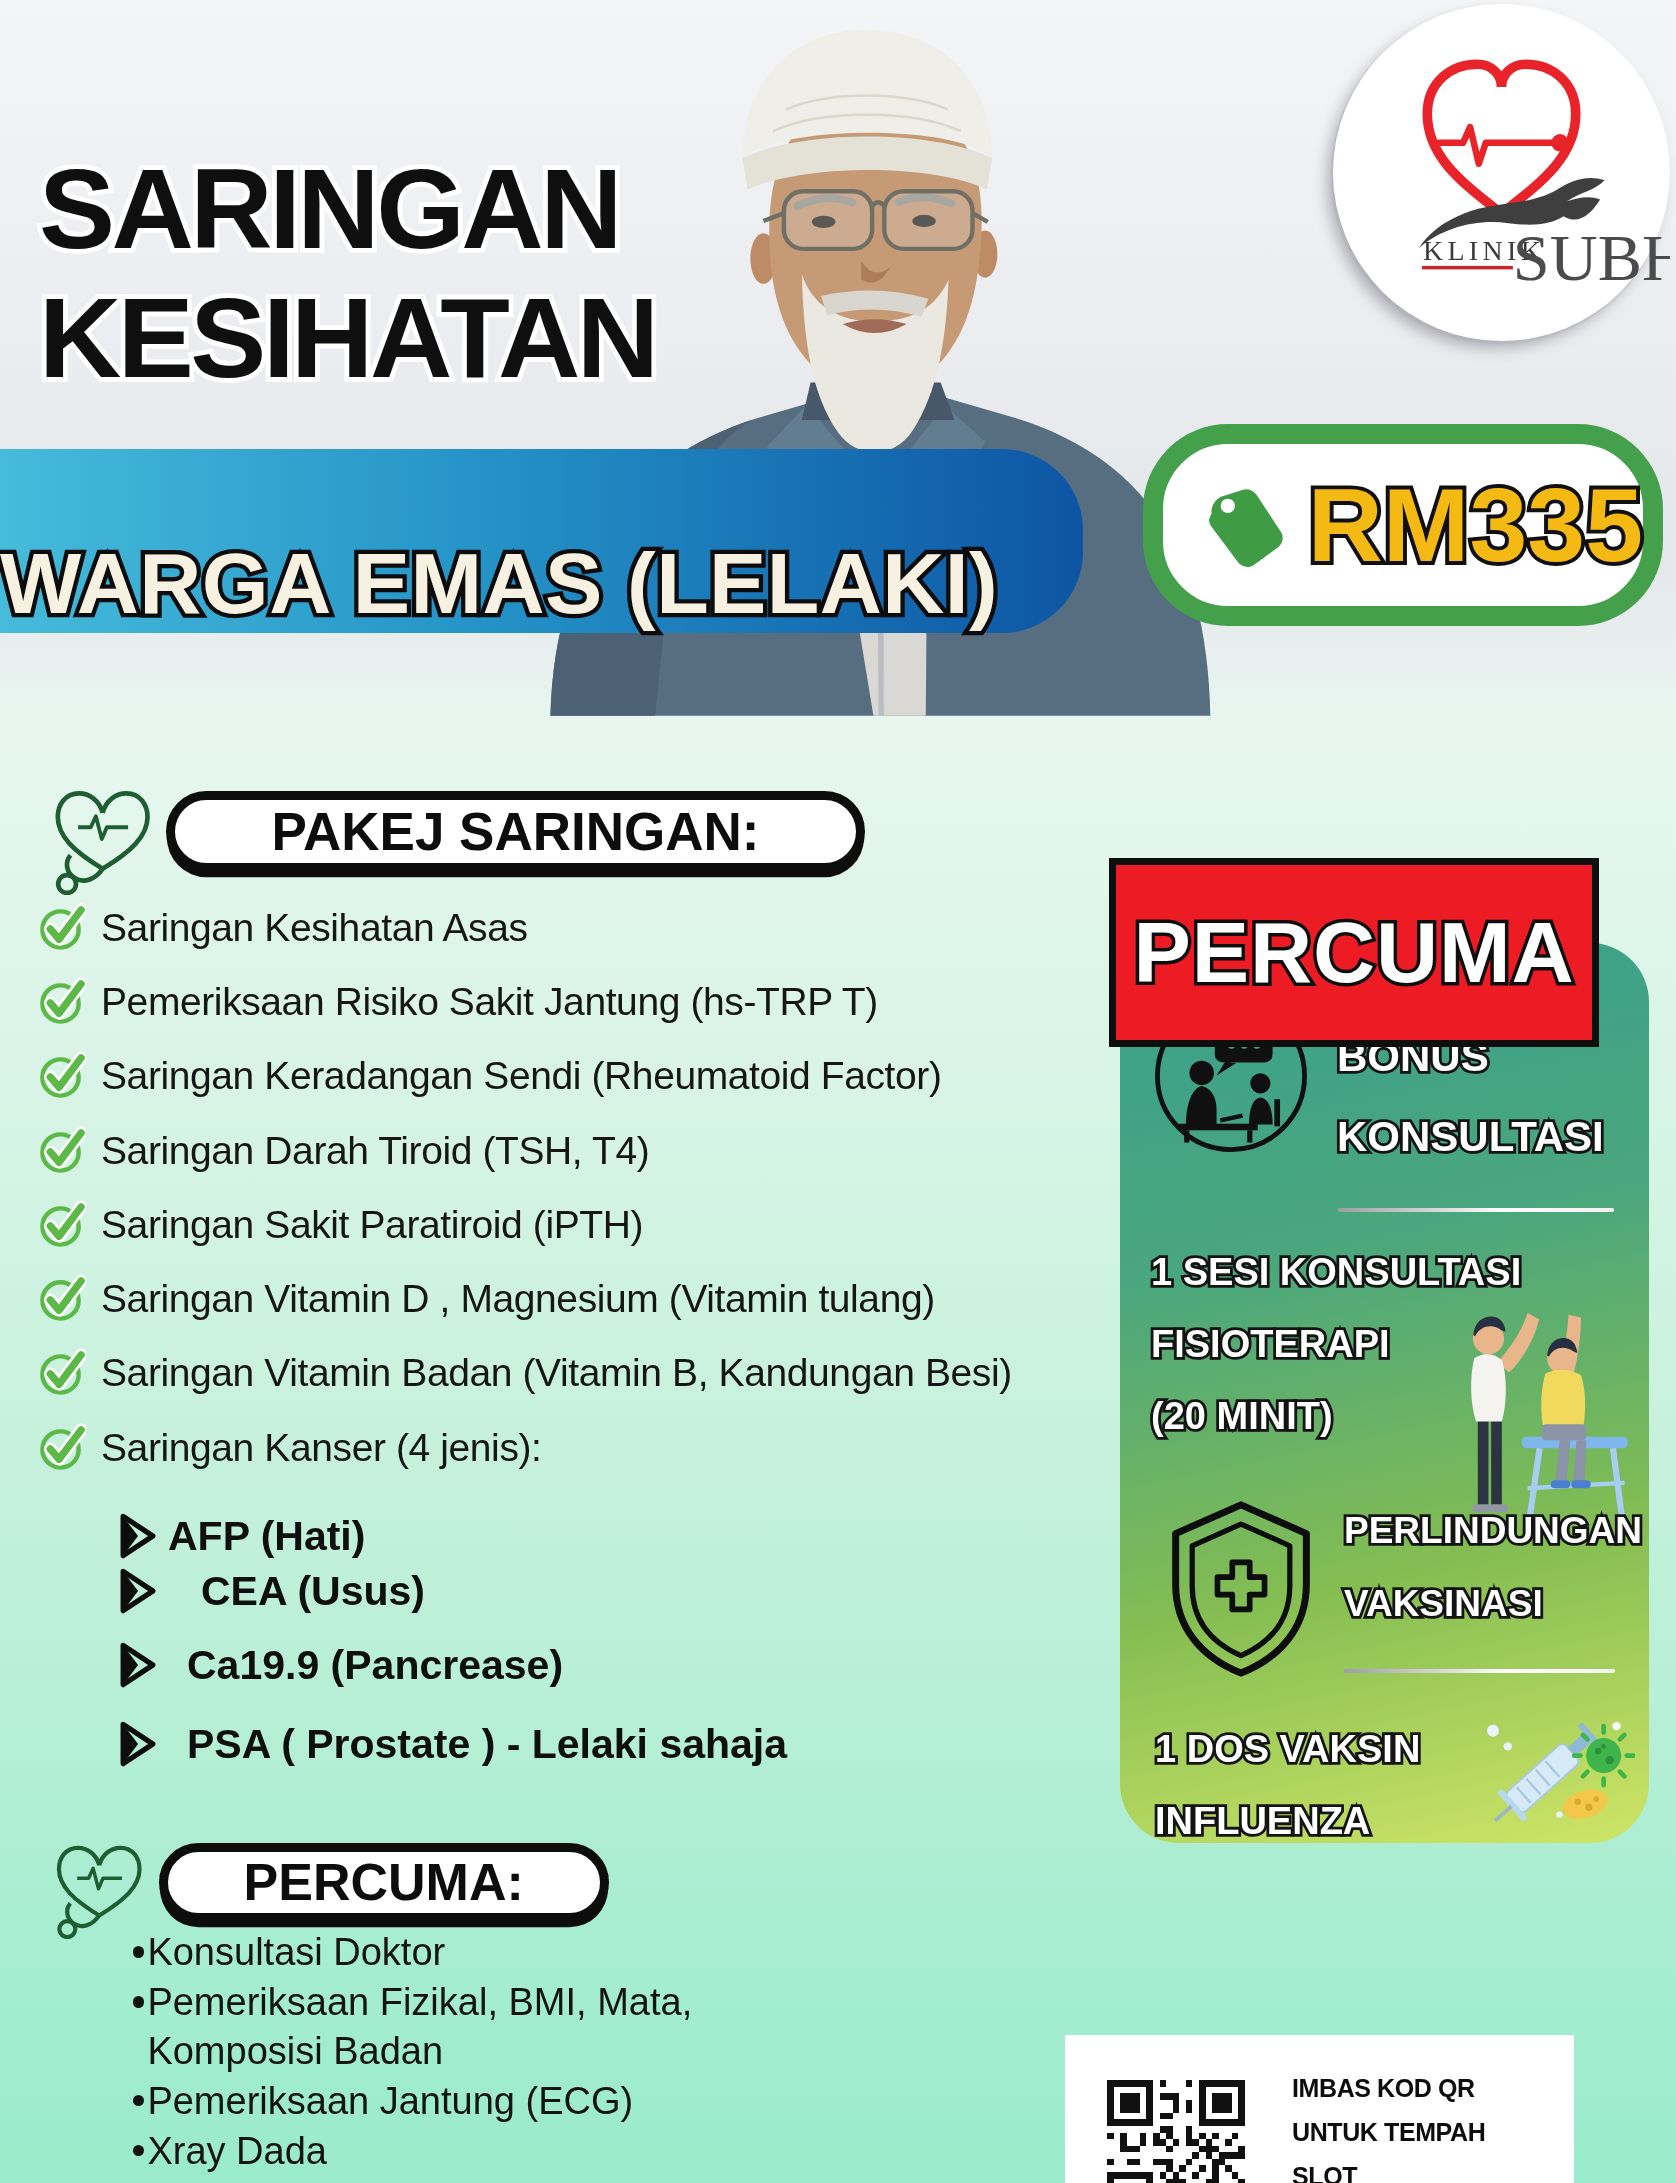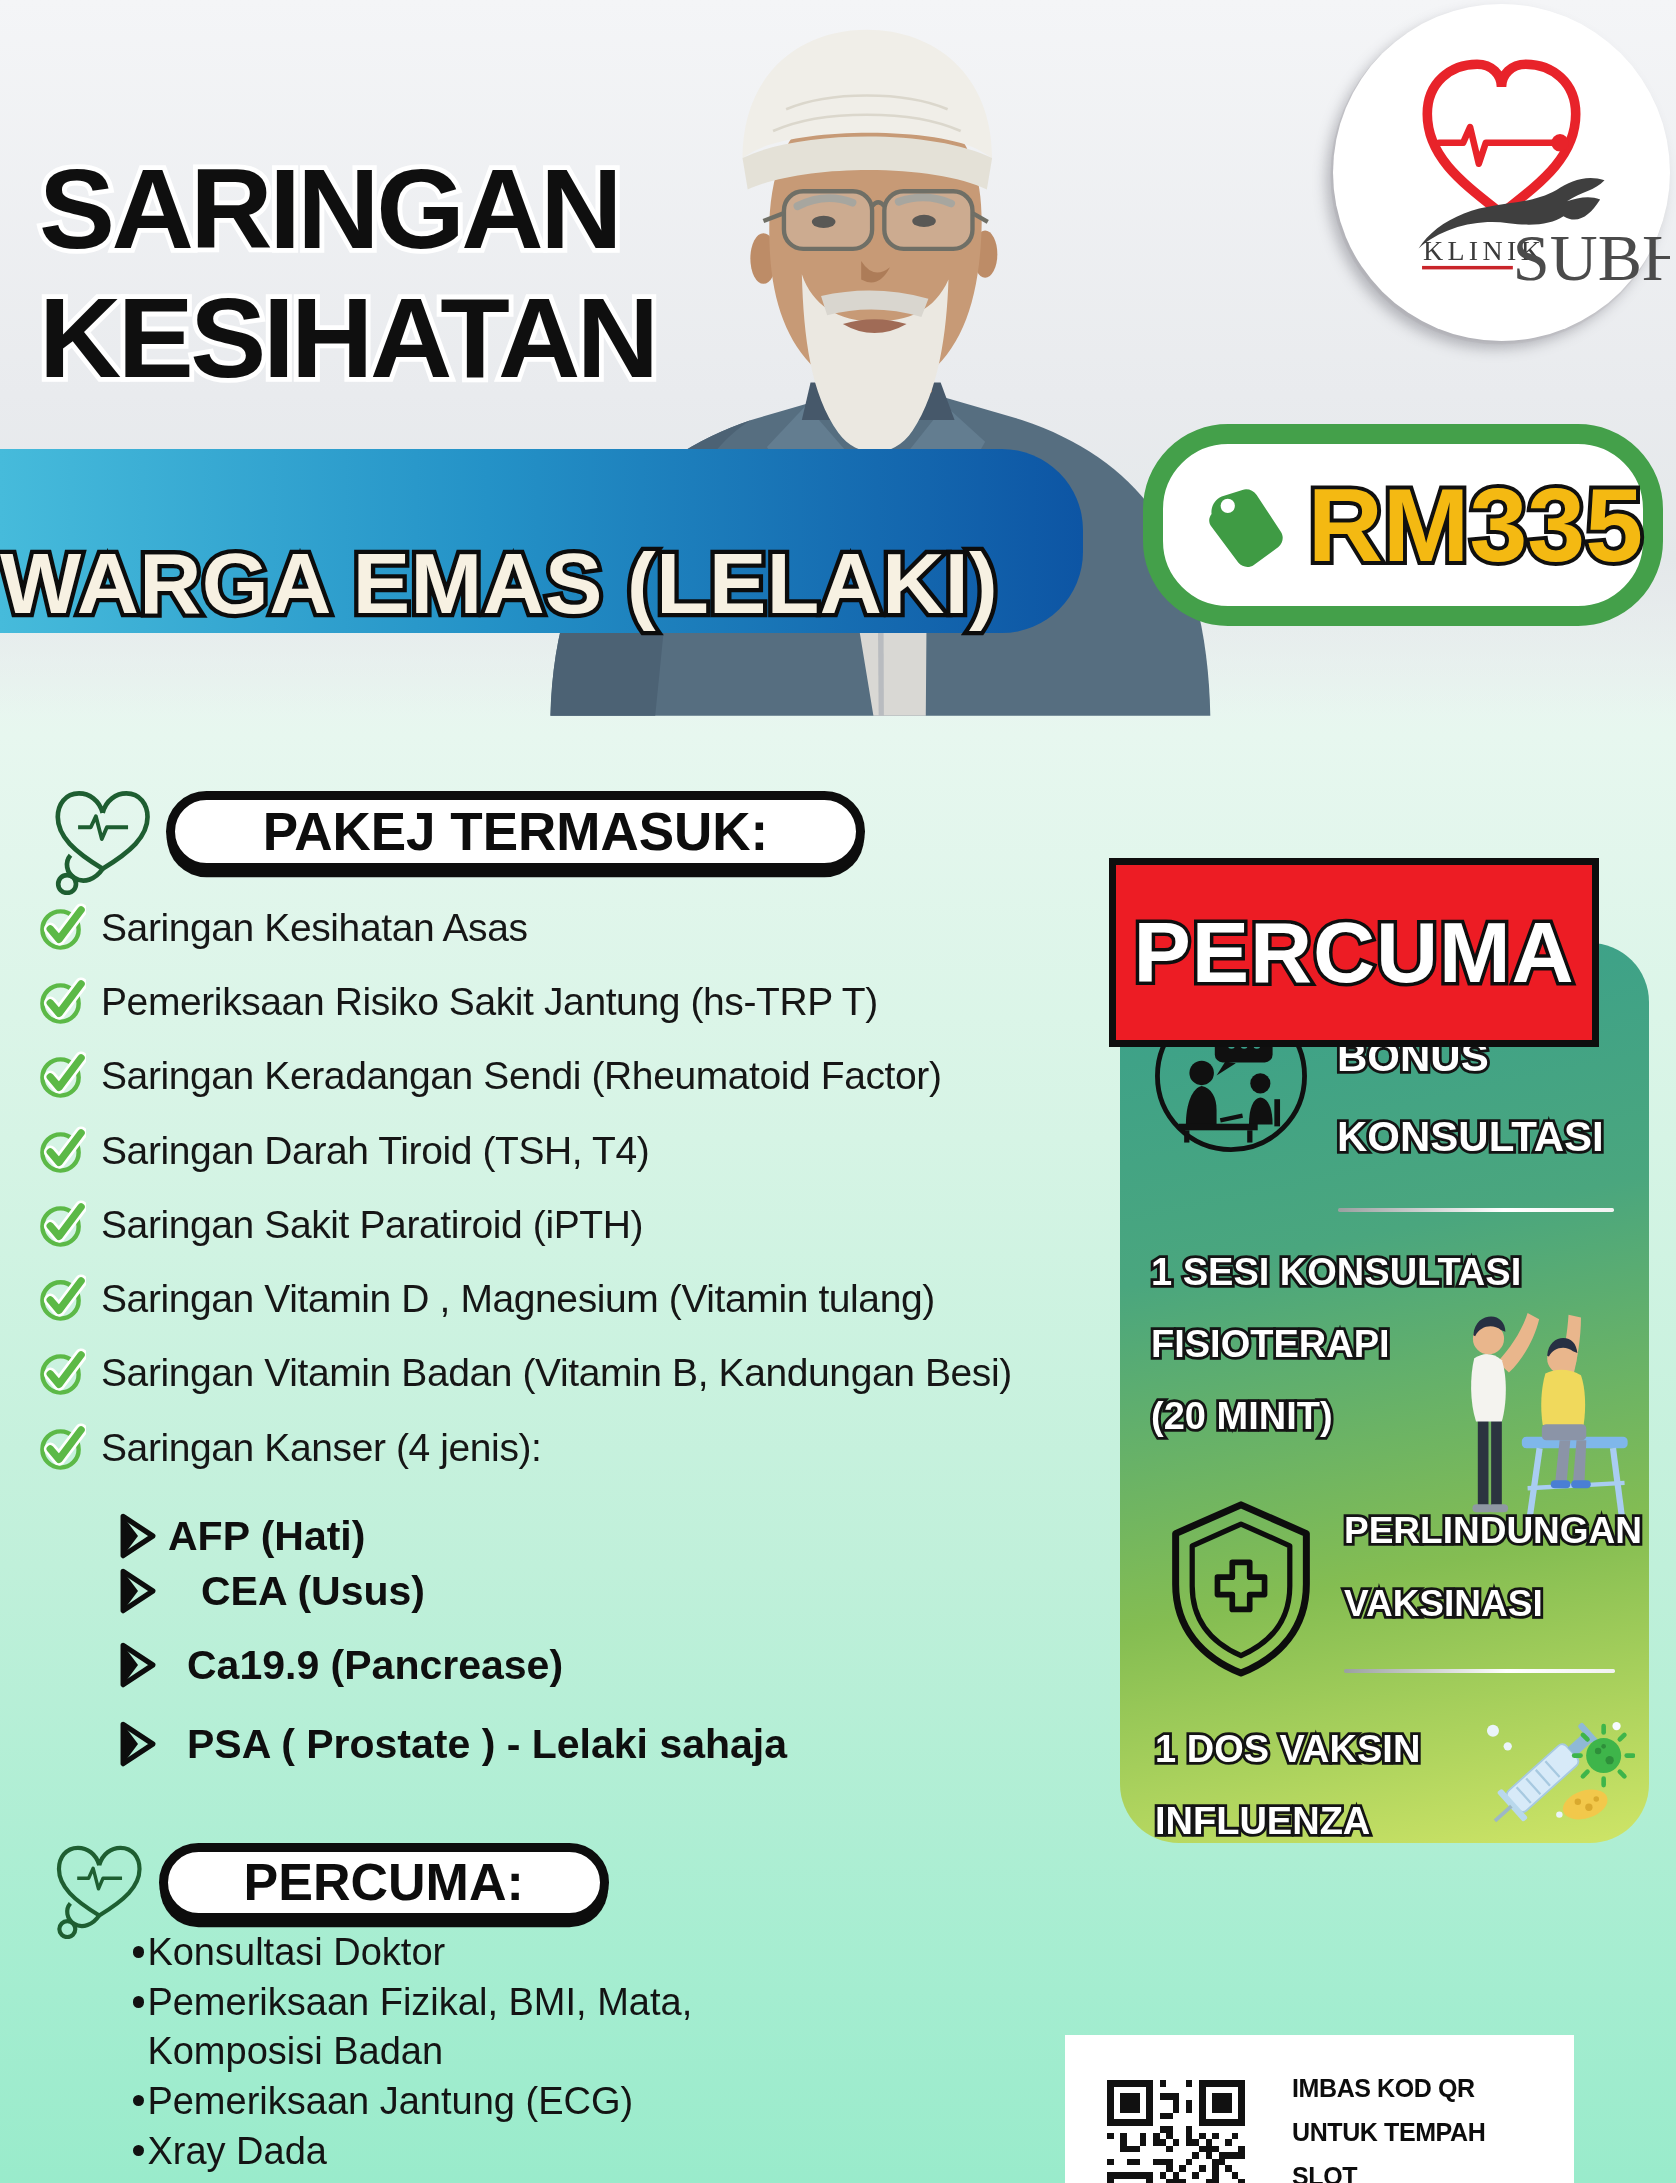--- a/index.html
+++ b/index.html
@@ -146,21 +146,21 @@
   </div>
 
   <div class="abs section-head" style="left:48px;top:768px;z-index:3;">
     <svg width="111" height="127" viewBox="0 0 260 300" style="margin-right:7px;">
       <path d="M128,106 C120,76 96,60 72,60 C40,60 22,86 22,116 C22,162 62,198 128,238 C194,198 234,162 234,116 C234,86 216,60 184,60 C160,60 136,76 128,106" fill="none" stroke="#1e5e31" stroke-width="11"></path>
       <path d="M70,140 L100,140 L112,114 L126,168 L138,140 L188,140" fill="none" stroke="#1e5e31" stroke-width="9" stroke-linejoin="round"></path>
       <path d="M128,238 C112,262 84,274 62,260 C42,248 38,222 52,206" fill="none" stroke="#1e5e31" stroke-width="11"></path>
       <circle cx="44" cy="274" r="21" fill="none" stroke="#1e5e31" stroke-width="11"></circle>
     </svg>
     <div class="pill" style="width:699px;height:81px;">
-      <span style="font-size:53px;">PAKEJ TERMASUK:</span>
+      <span style="font-size:53px;">PAKEJ SARINGAN:</span>
     </div>
   </div>
 
   <div class="check-row" style="top:903px;">
       <span><svg width="49" height="49" viewBox="0 0 100 100">
           <circle cx="48" cy="54" r="37" fill="none" stroke="#5cb947" stroke-width="9"></circle>
           <path d="M27,53 L45,74 L90,14" fill="none" stroke="#ffffff" stroke-width="26" stroke-linecap="round" stroke-linejoin="round"></path>
           <path d="M27,53 L45,74 L90,14" fill="none" stroke="#5cb947" stroke-width="15" stroke-linecap="round" stroke-linejoin="round"></path>
         </svg></span>
       <span class="txt">Saringan Kesihatan Asas</span>

